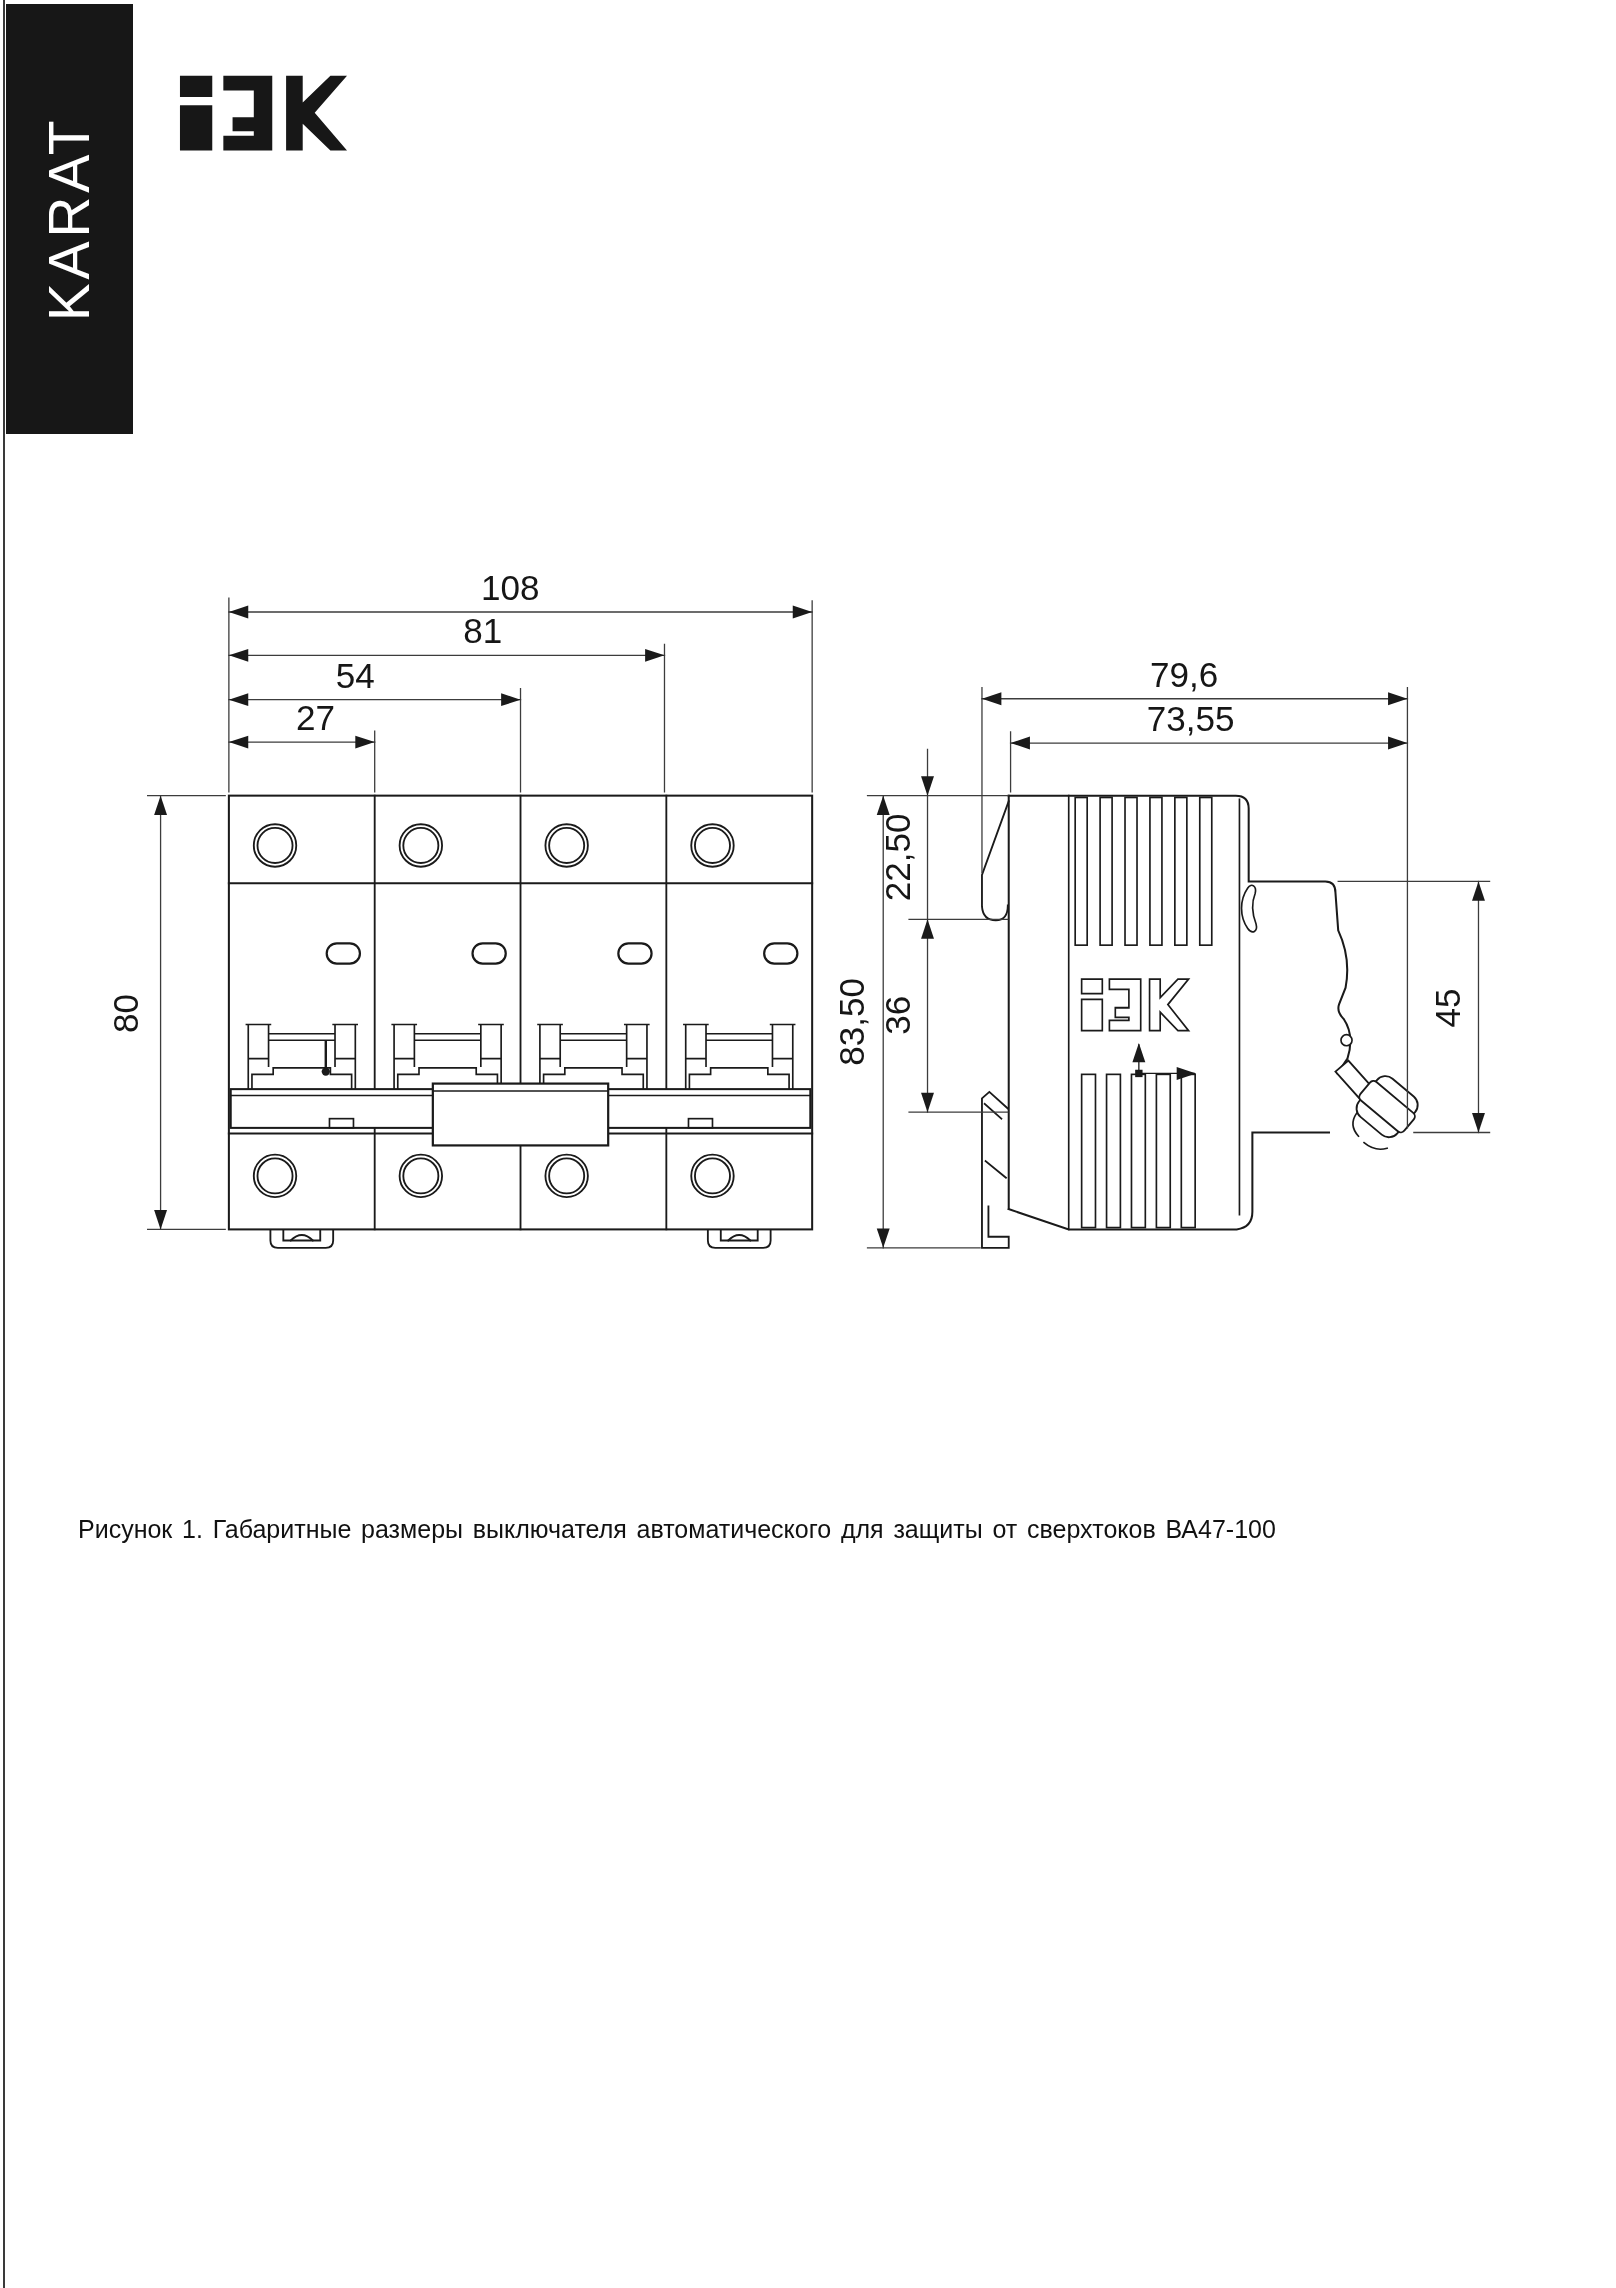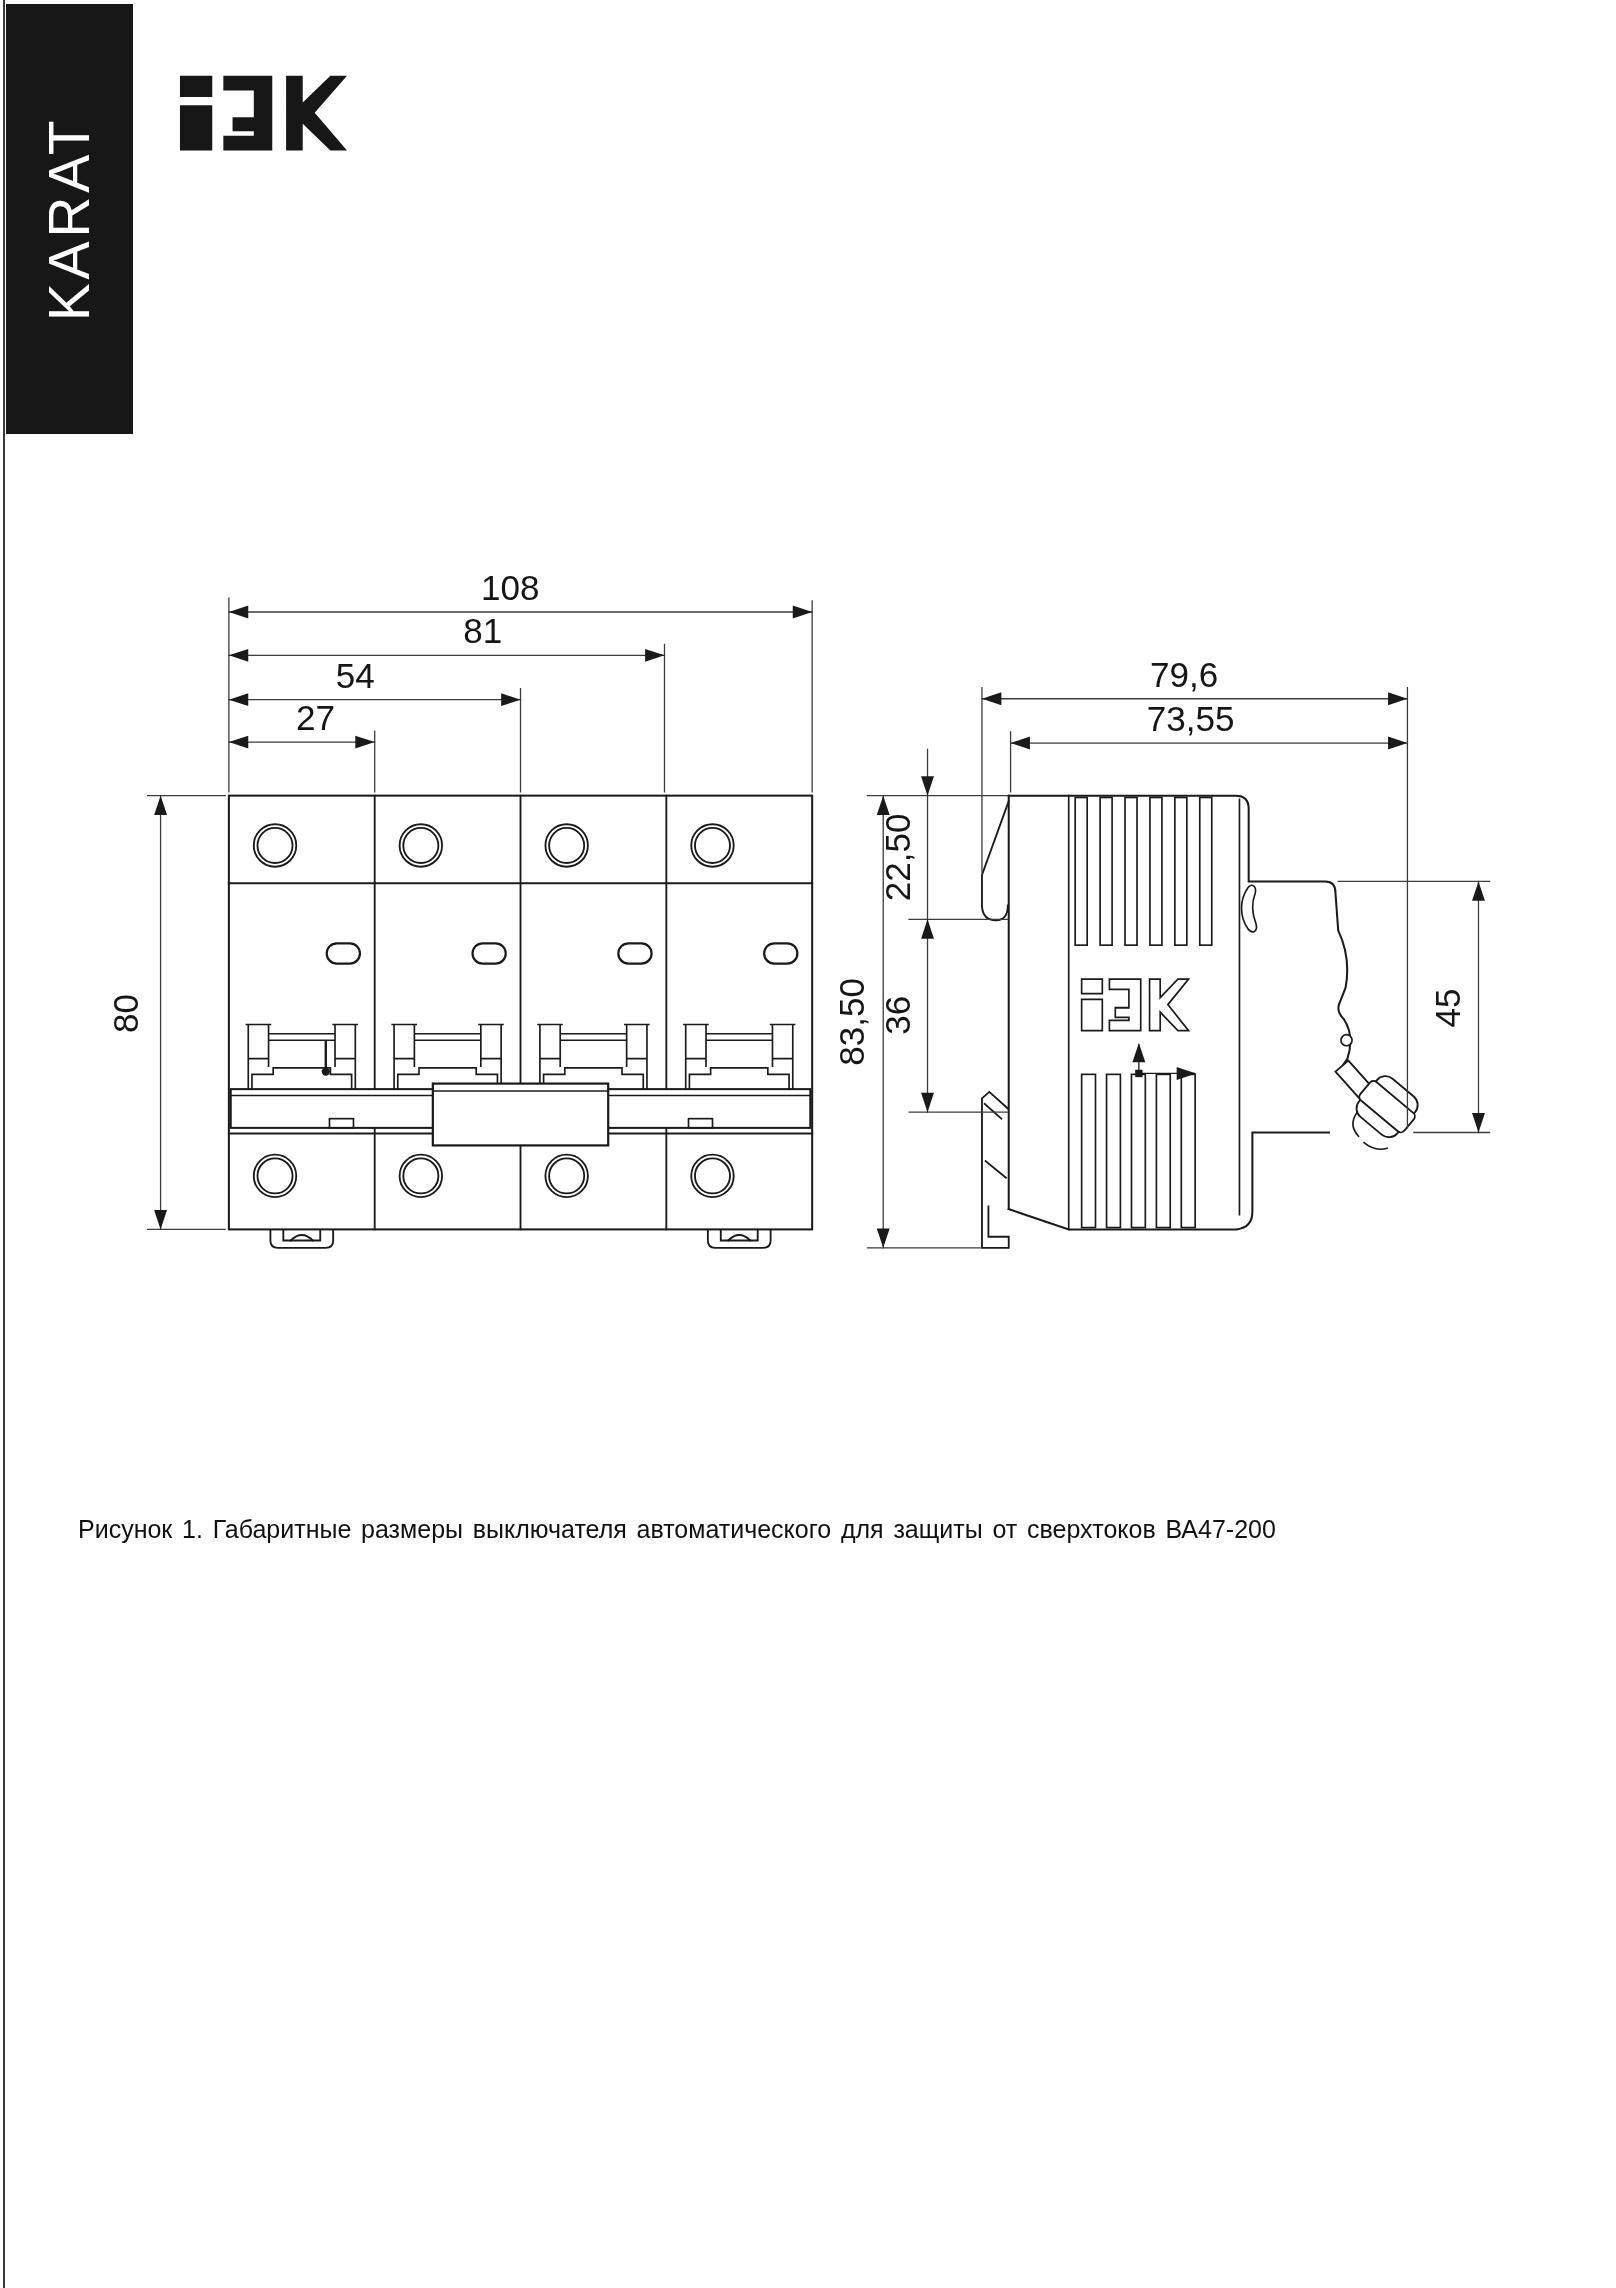--- a/index.html
+++ b/index.html
@@ -217,16 +217,16 @@
       </g>
       <text x="1283" y="744" text-anchor="middle">79,6</text>
       <text x="1290" y="792" text-anchor="middle">73,55</text>
       <text transform="translate(986,929) rotate(-90)" text-anchor="middle">22,50</text>
       <text transform="translate(986,1100) rotate(-90)" text-anchor="middle">36</text>
       <text transform="translate(936,1107) rotate(-90)" text-anchor="middle">83,50</text>
       <text transform="translate(1582,1092) rotate(-90)" text-anchor="middle">45</text>
     </g>
   </svg>
 
-  <p class="caption">Рисунок 1. Габаритные размеры выключателя автоматического для защиты от сверхтоков ВА47-200</p>
+  <p class="caption">Рисунок 1. Габаритные размеры выключателя автоматического для защиты от сверхтоков ВА47-100</p>
 
 </div>
 
 
 </body></html>

